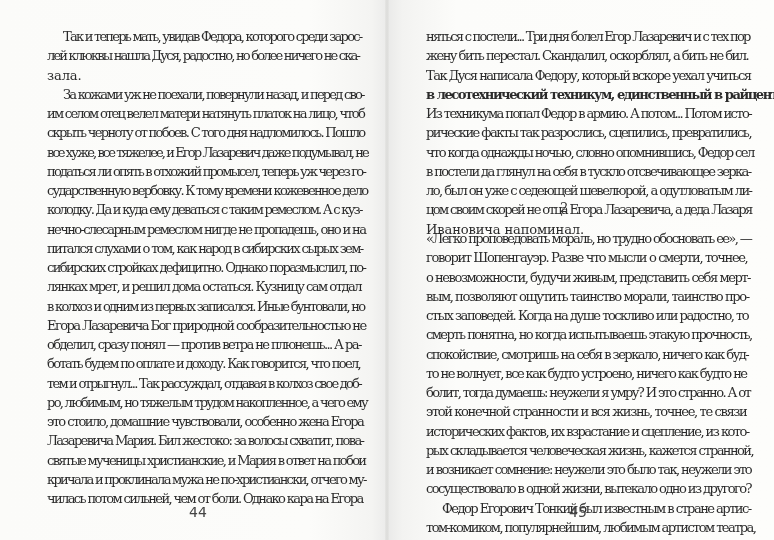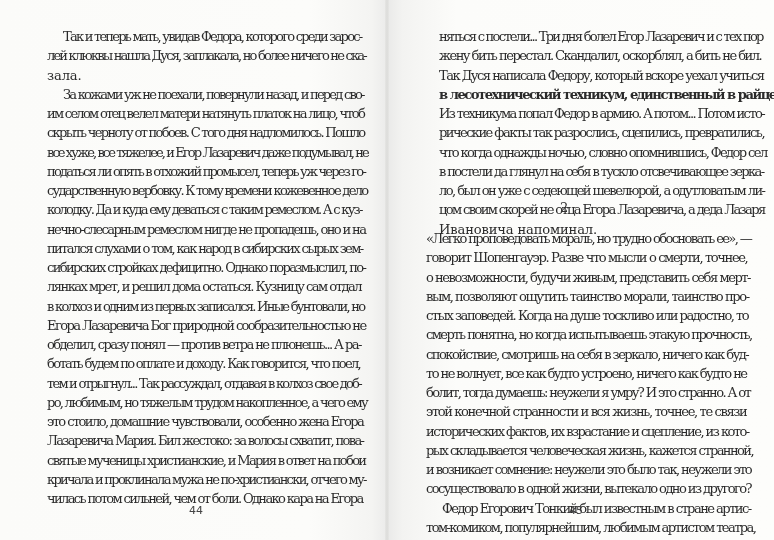--- a/index.html
+++ b/index.html
@@ -49,21 +49,21 @@
     font-size: 13.1px;
     line-height: 19.25px;
     letter-spacing: -0.15px;
   }
   .left-text {
     left: 47px;
     top: 27px;
     width: 298px;
   }
   .right-text-a {
-    left: 439px;
+    left: 426px;
     top: 27px;
     width: 307px;
   }
   .right-text-b {
     left: 426px;
     top: 229px;
     width: 307px;
   }
   .line {
     display: block;
@@ -83,40 +83,40 @@
     position: absolute;
     left: 560px;
     top: 200px;
     font-size: 13px;
     color: #333;
   }
   .folio {
     position: absolute;
     top: 504px;
     font-family: "DejaVu Sans", "Liberation Sans", sans-serif;
-    font-size: 11px;
+    font-size: 14px;
     color: #444;
   }
   .folio-left { left: 189px; }
   .folio-right { left: 569px; }
 </style>
 </head>
 <body>
 
 <div class="spread">
 
   <div class="page page-left">
   </div>
   <div class="page page-right">
   </div>
   <div class="spine"></div>
 
   <div class="text-block left-text" id="left-text">
       <span class="line indent" style="white-space: nowrap; letter-spacing: -1.80475px;">Так и теперь мать, увидав Федора, которого среди зарос-</span>
-      <span class="line" style="white-space: nowrap; letter-spacing: -1.84805px;">лей клюквы нашла Дуся, заплакала, но более ничего не ска-</span>
+      <span class="line" style="white-space: nowrap; letter-spacing: -1.84805px;">лей клюквы нашла Дуся, радостно, но более ничего не ска-</span>
       <span class="line last" style="white-space: nowrap;">зала.</span>
       <span class="line indent" style="white-space: nowrap; letter-spacing: -1.8209px;">За кожами уж не поехали, повернули назад, и перед сво-</span>
       <span class="line" style="white-space: nowrap; letter-spacing: -1.75739px;">им селом отец велел матери натянуть платок на лицо, чтоб</span>
       <span class="line" style="white-space: nowrap; letter-spacing: -1.7246px;">скрыть черноту от побоев. С того дня надломилось. Пошло</span>
       <span class="line" style="white-space: nowrap; letter-spacing: -1.94046px;">все хуже, все тяжелее, и Егор Лазаревич даже подумывал, не</span>
       <span class="line" style="white-space: nowrap; letter-spacing: -1.82757px;">податься ли опять в отхожий промысел, теперь уж через го-</span>
       <span class="line" style="white-space: nowrap; letter-spacing: -1.75941px;">сударственную вербовку. К тому времени кожевенное дело</span>
       <span class="line" style="white-space: nowrap; letter-spacing: -1.7797px;">колодку. Да и куда ему деваться с таким ремеслом. А с куз-</span>
       <span class="line" style="white-space: nowrap; letter-spacing: -1.6637px;">нечно-слесарным ремеслом нигде не пропадешь, оно и на</span>
       <span class="line" style="white-space: nowrap; letter-spacing: -1.66845px;">питался слухами о том, как народ в сибирских сырых зем-</span>

